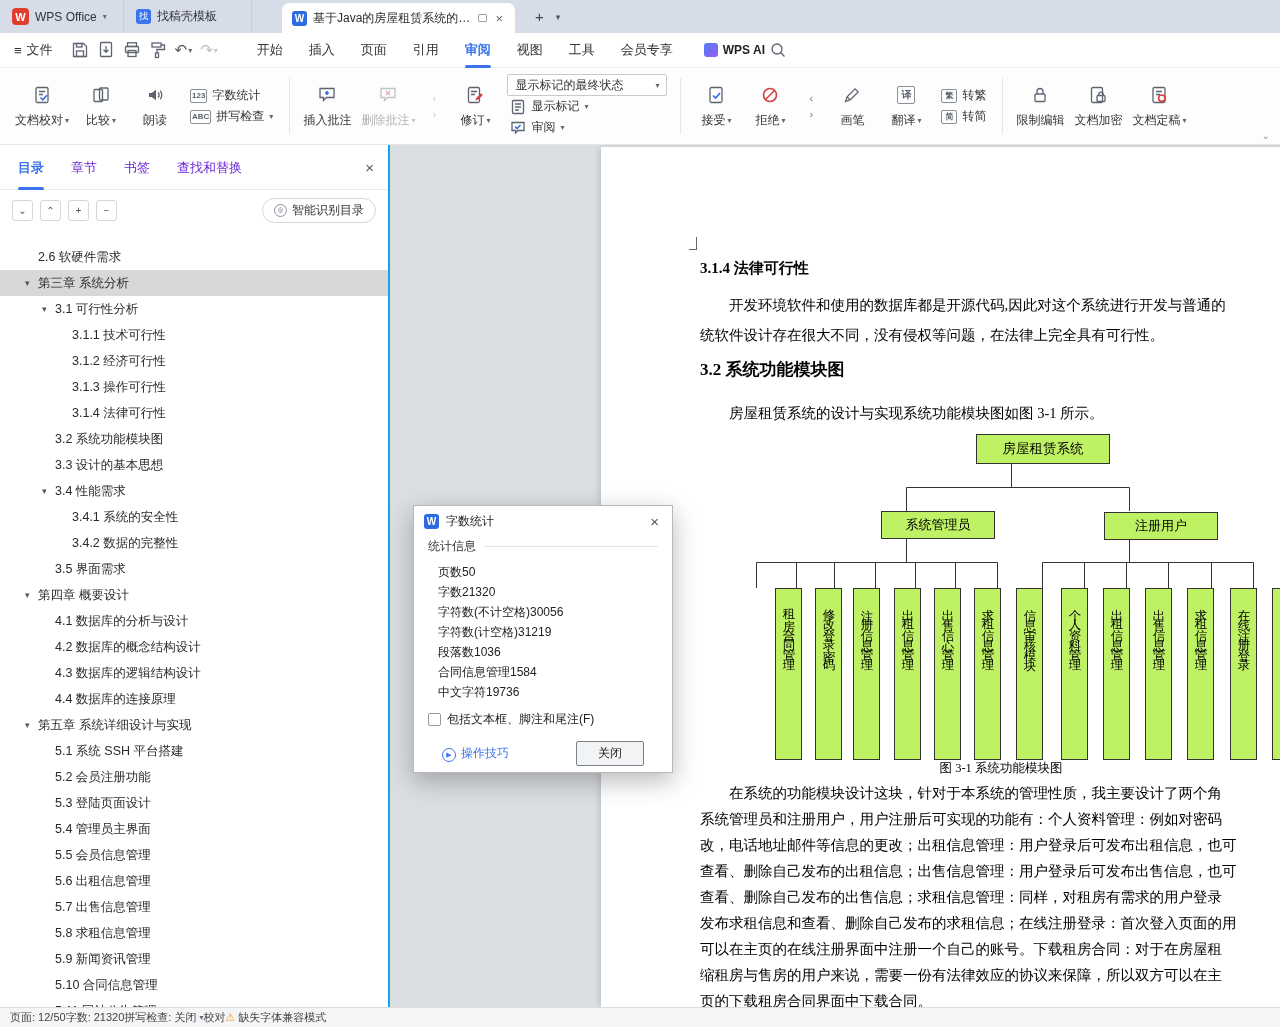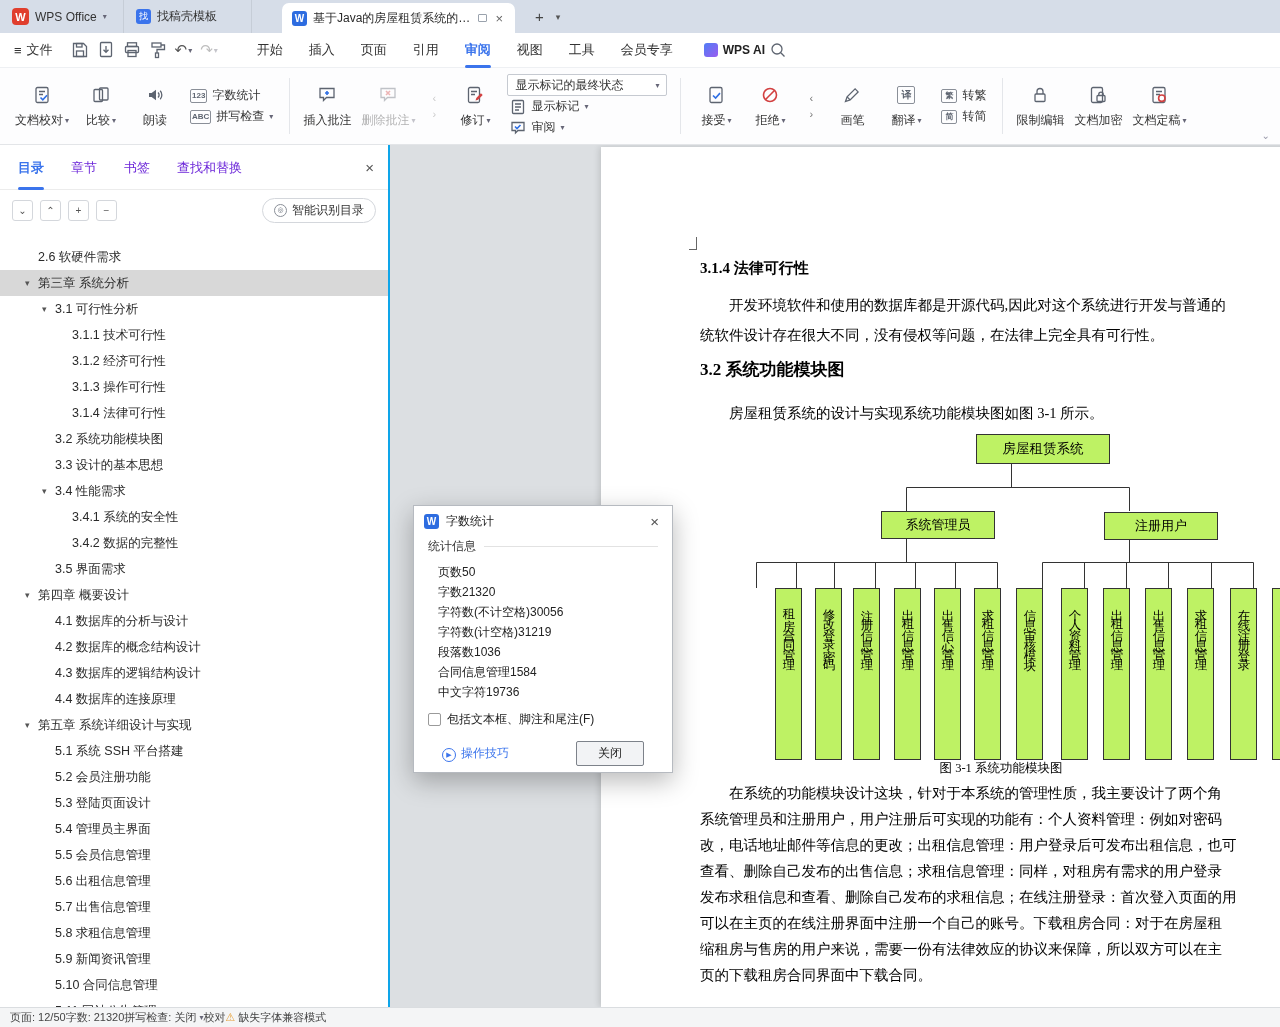--- a/index.html
+++ b/index.html
@@ -611,20 +611,21 @@
           <div class="dbox leaf" style="left:554px">求租信息管理</div>
           <div class="dbox leaf" style="left:597px">在线注册登录</div>
           <div class="dbox leaf" style="left:639px">下载租房合同</div>
           <div class="caption">图 3-1 系统功能模块图</div>
         </div>
 
         <div class="p3">
             <div>　　在系统的功能模块设计这块，针对于本系统的管理性质，我主要设计了两个角</div>
             <div>系统管理员和注册用户，用户注册后可实现的功能有：个人资料管理：例如对密码</div>
             <div>改，电话地址邮件等信息的更改；出租信息管理：用户登录后可发布出租信息，也可</div>
+            <div>查看、删除自己发布的出租信息；出售信息管理：用户登录后可发布出售信息，也可</div>
             <div>查看、删除自己发布的出售信息；求租信息管理：同样，对租房有需求的用户登录</div>
             <div>发布求租信息和查看、删除自己发布的求租信息；在线注册登录：首次登入页面的用</div>
             <div>可以在主页的在线注册界面中注册一个自己的账号。下载租房合同：对于在房屋租</div>
             <div>缩租房与售房的用户来说，需要一份有法律效应的协议来保障，所以双方可以在主</div>
             <div>页的下载租房合同界面中下载合同。</div>
           </div>
       </div>
     </div>
   </div>
 

